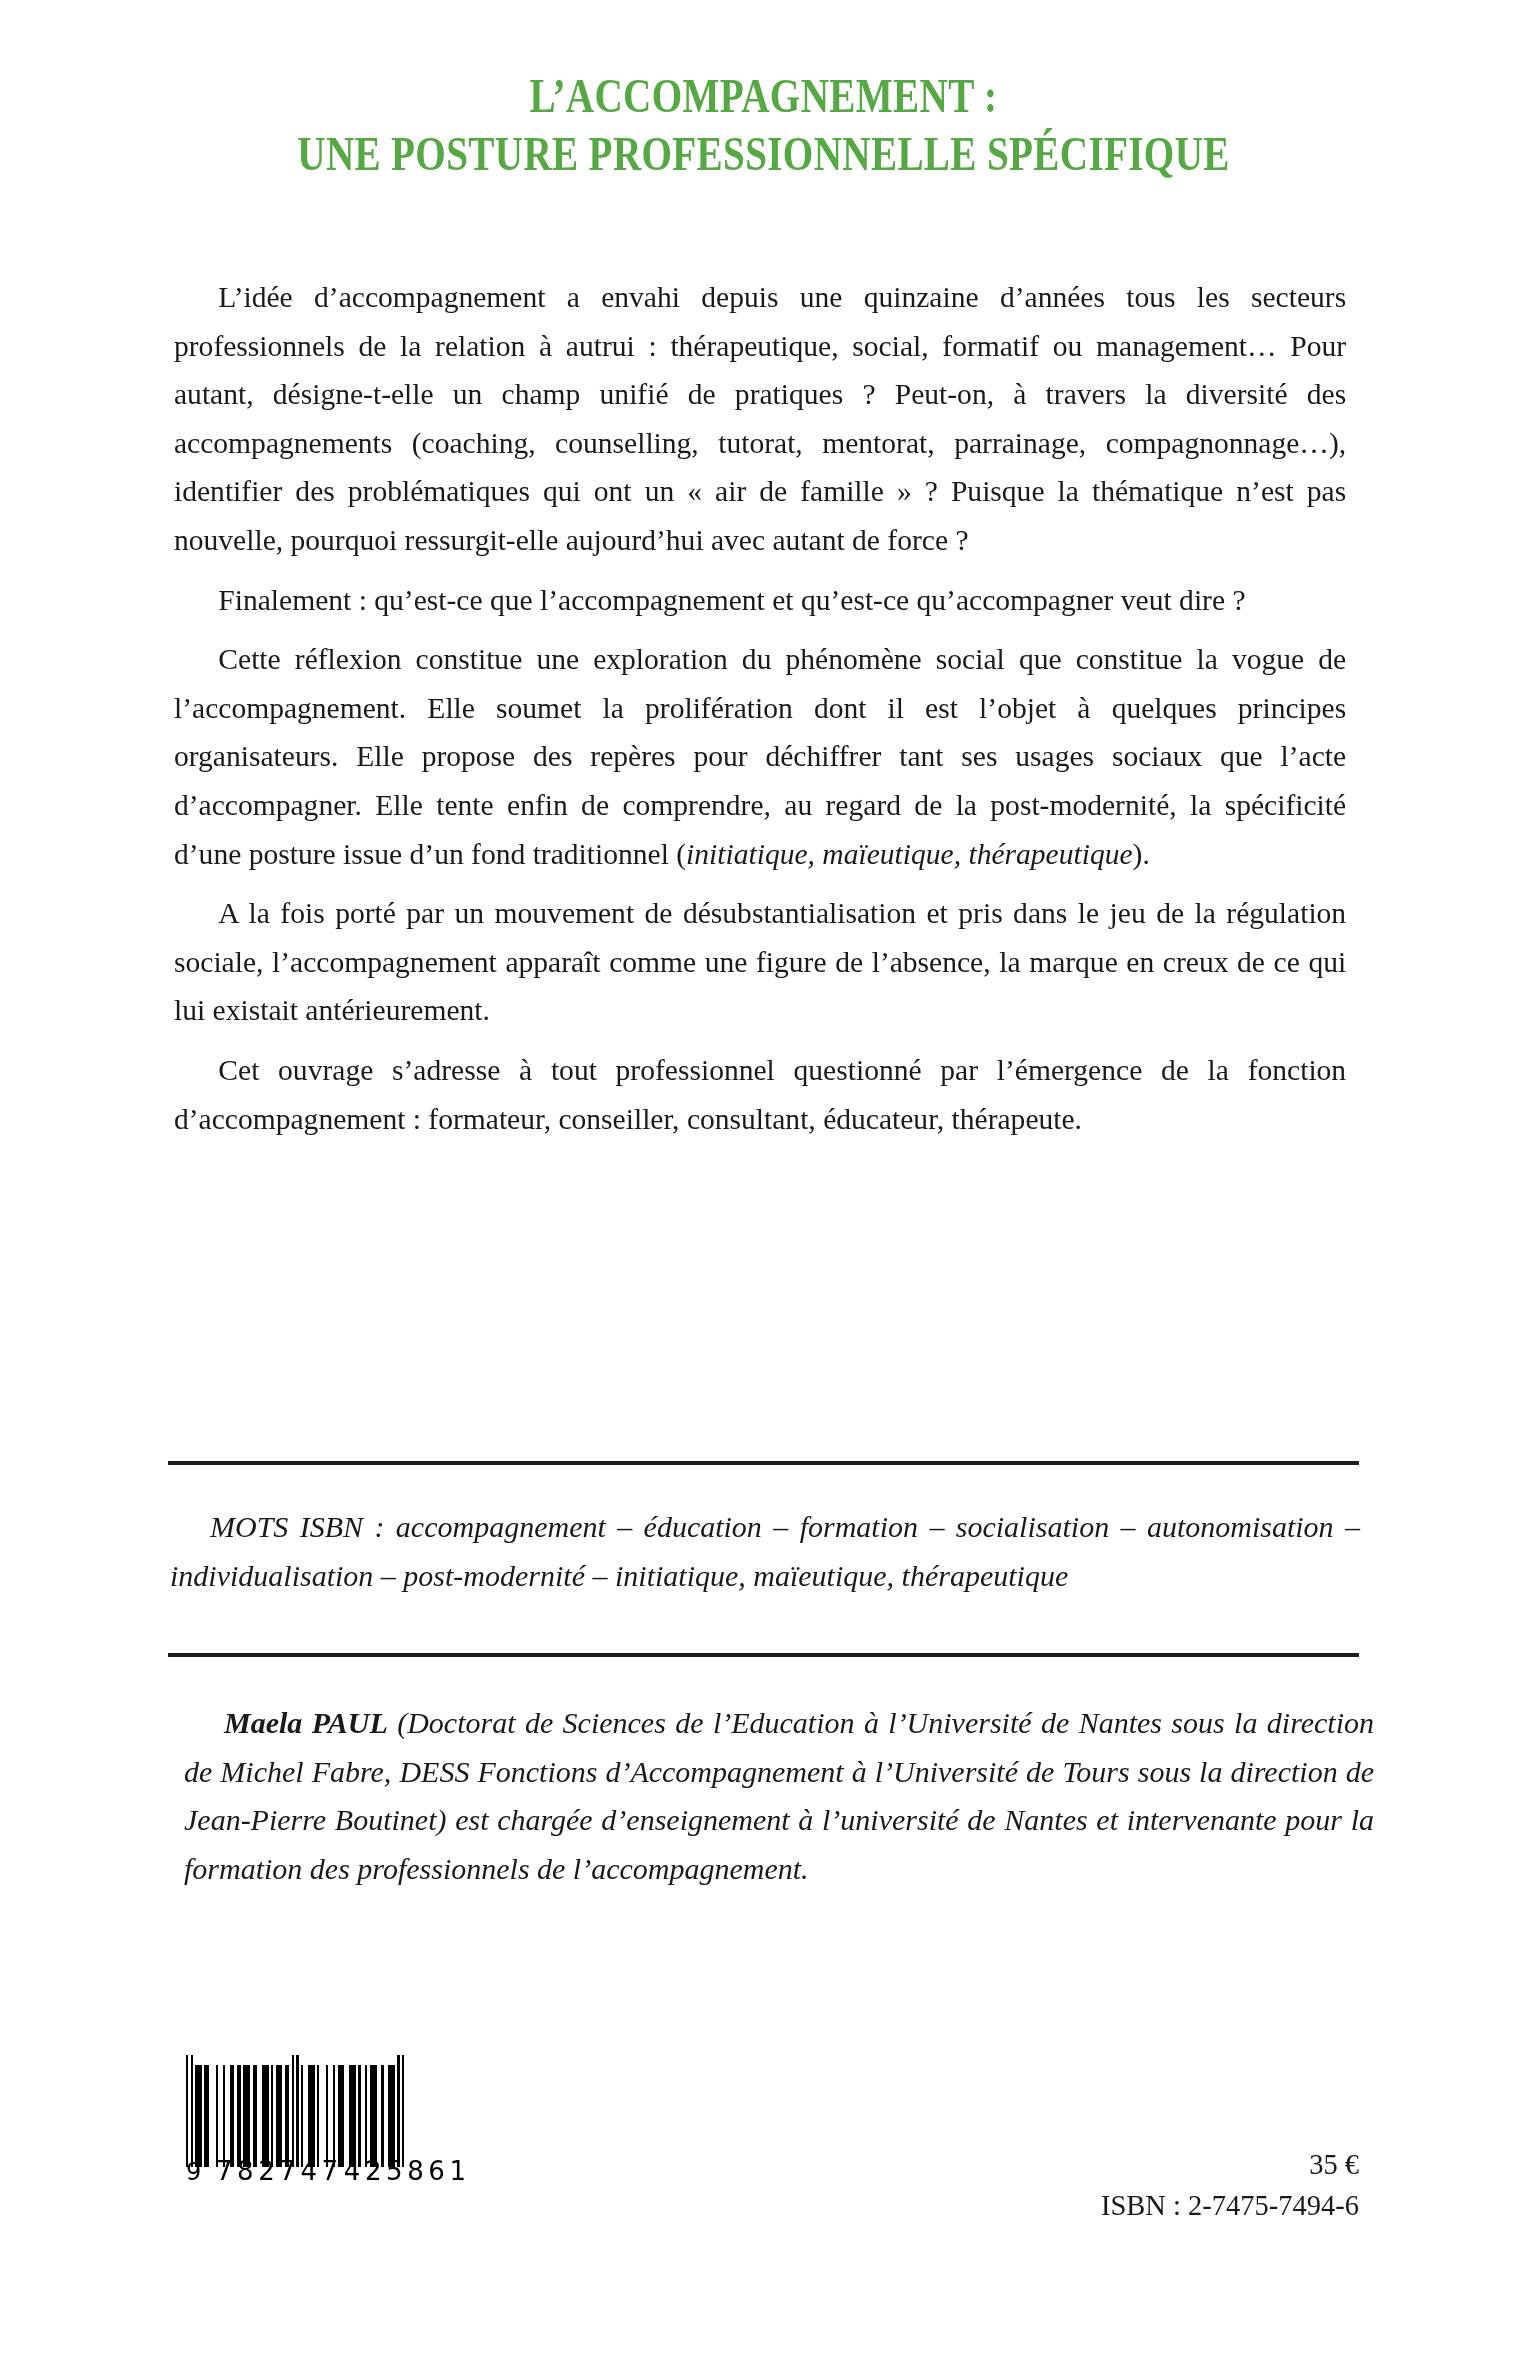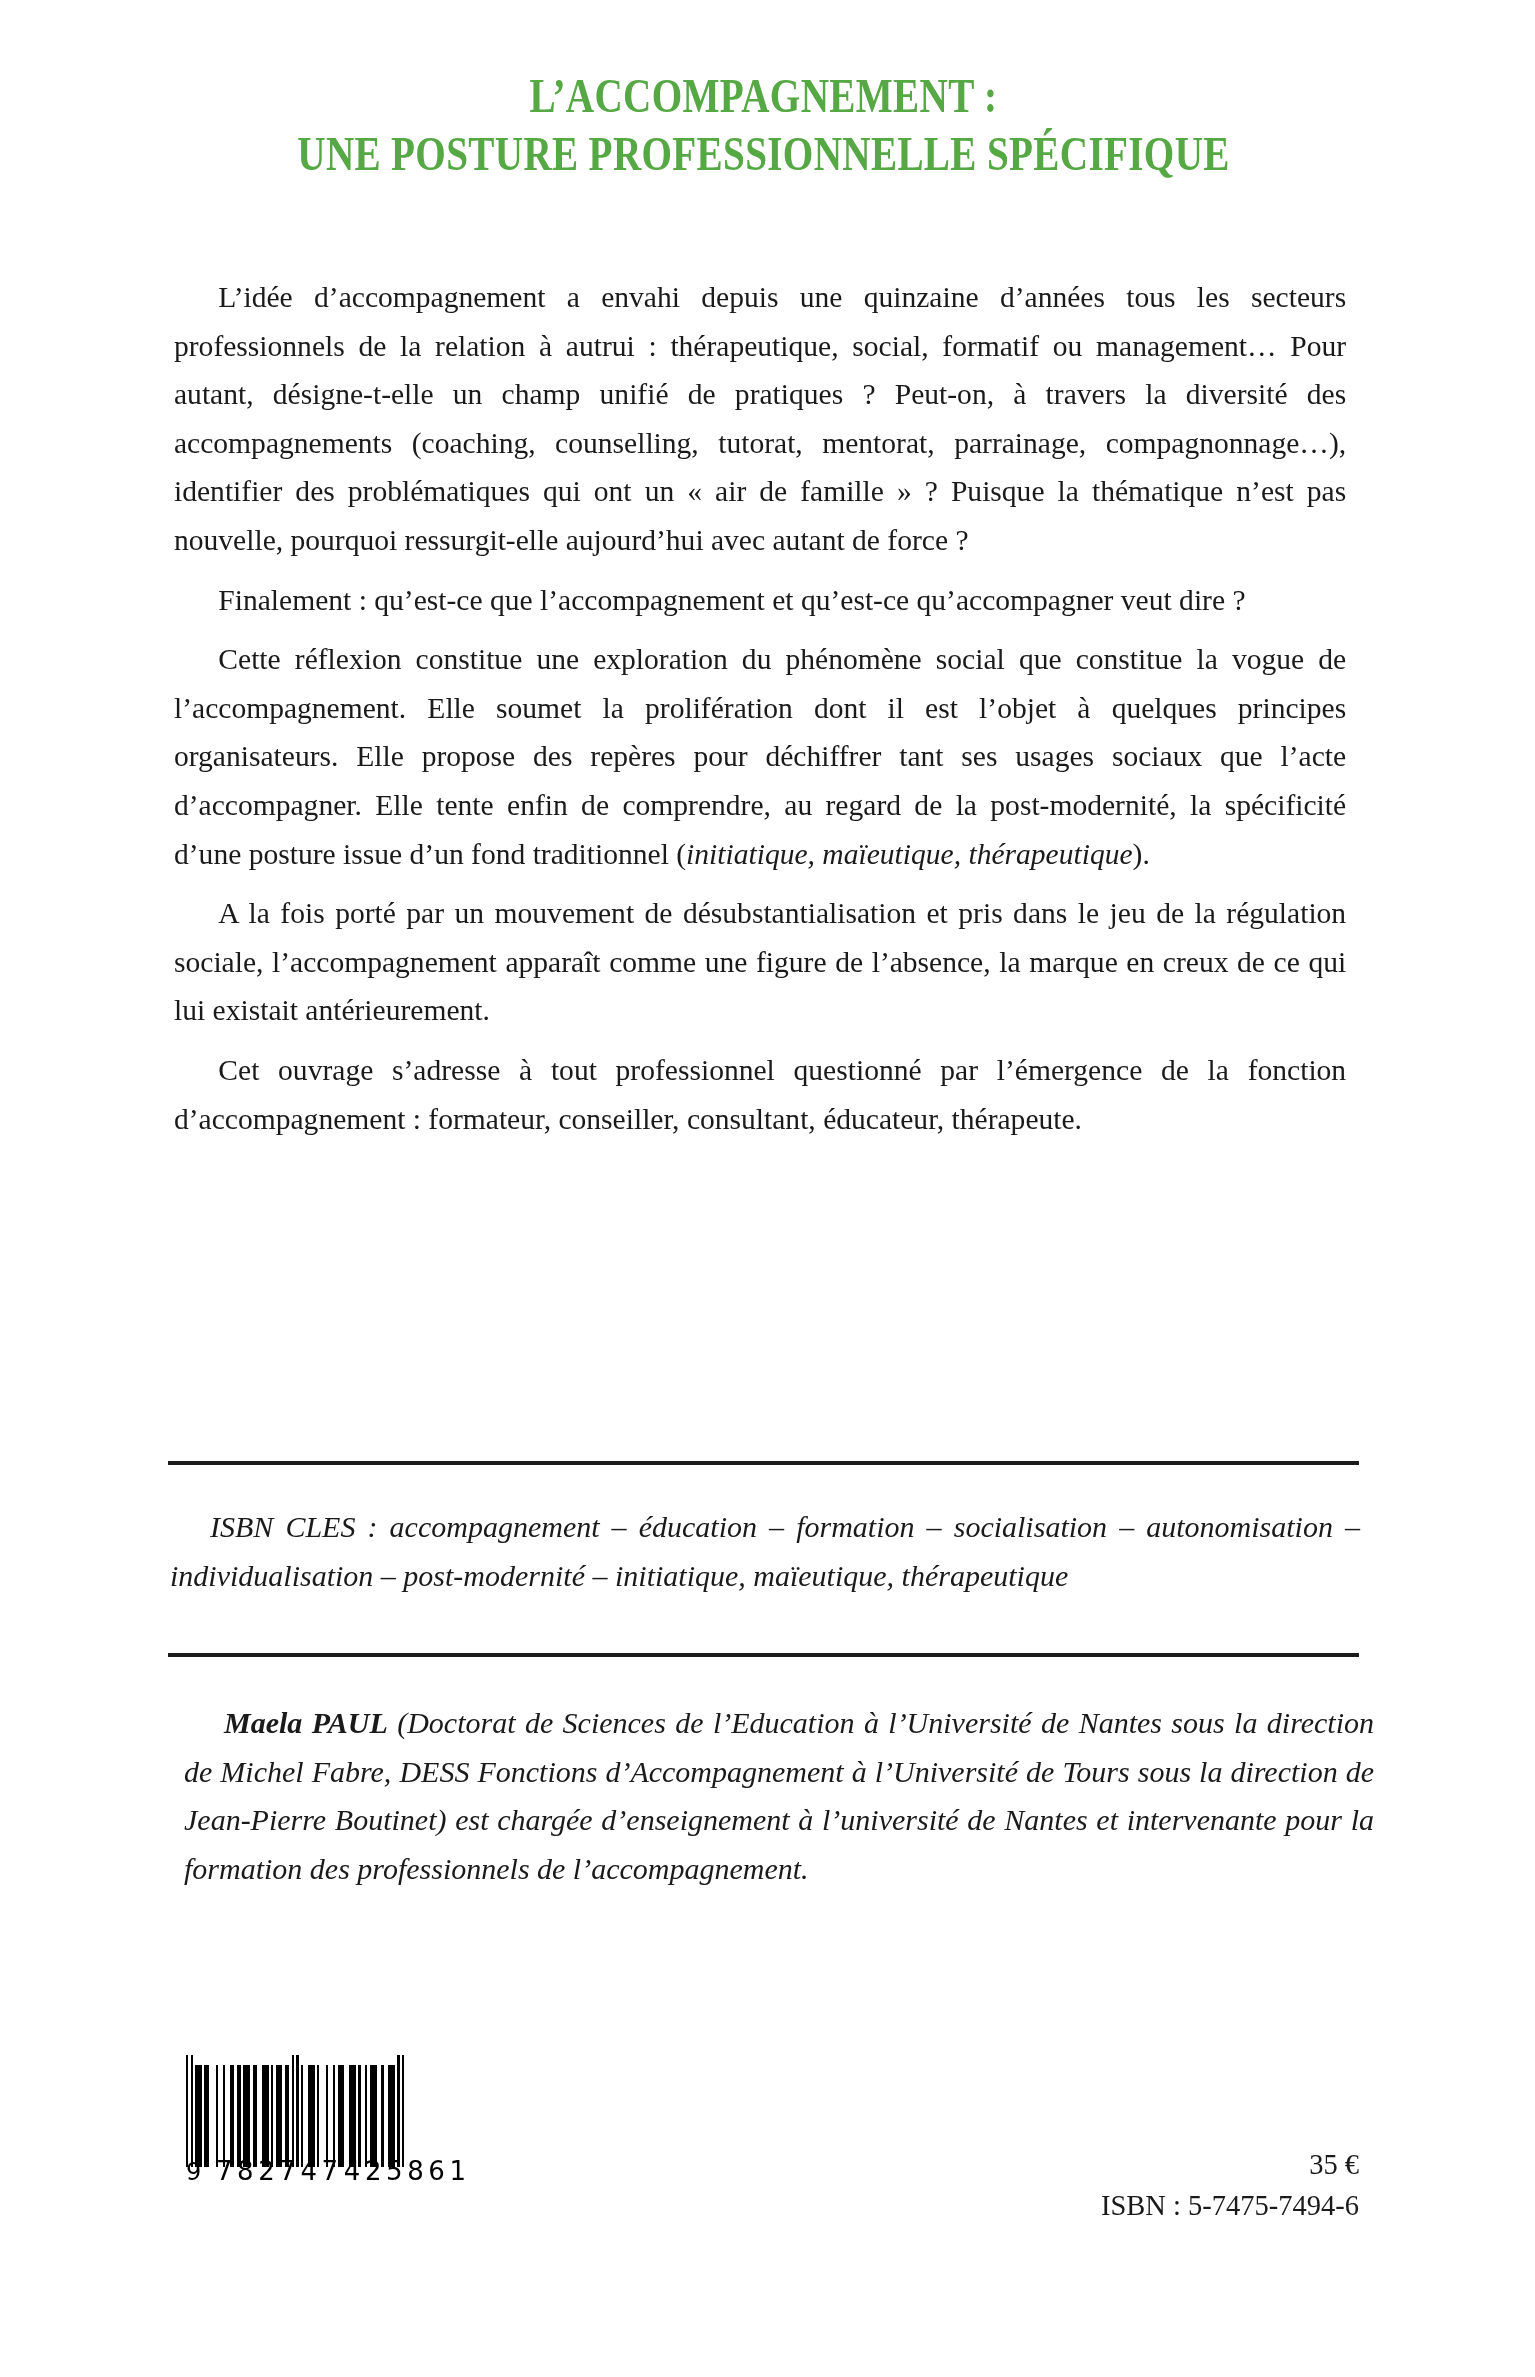--- a/index.html
+++ b/index.html
@@ -171,21 +171,21 @@
 
     <p class="para">A la fois porté par un mouvement de désubstantialisation et pris dans le jeu de la régulation sociale, l’accompagnement apparaît comme une figure de l’absence, la marque en creux de ce qui lui existait antérieurement.</p>
 
     <p class="para">Cet ouvrage s’adresse à tout professionnel questionné par l’émergence de la fonction d’accompagnement : formateur, conseiller, consultant, éducateur, thérapeute.</p>
 
   </div>
 
   <div class="rule r1"></div>
   <div class="rule r2"></div>
 
-  <div class="keywords"><span class="kw-label">ISBN CLES :</span><span> accompagnement – éducation – formation – socialisation – autonomisation – individualisation – post-modernité – initiatique, maïeutique, thérapeutique</span></div>
+  <div class="keywords"><span class="kw-label">MOTS ISBN :</span><span> accompagnement – éducation – formation – socialisation – autonomisation – individualisation – post-modernité – initiatique, maïeutique, thérapeutique</span></div>
 
   <div class="bio"><span class="author-name">Maela PAUL</span><span> (Doctorat de Sciences de l’Education à l’Université de Nantes sous la direction de Michel Fabre, DESS Fonctions d’Accompagnement à l’Université de Tours sous la direction de Jean-Pierre Boutinet) est chargée d’enseignement à l’université de Nantes et intervenante pour la formation des professionnels de l’accompagnement.</span></div>
 
   <div class="barcode-wrap">
     <div class="bars" id="bars">
         <span class="guard" style="width: 2.3px;"></span>
         <span class="w0 guard" style="width: 2.3px;"></span>
         <span class="guard" style="width: 2.3px;"></span>
         <span class="w0" style="width: 2.3px;"></span>
         <span style="width: 2.3px;"></span>
@@ -282,17 +282,17 @@
       </div>
     <div class="barcode-digits">
       <span class="bc-lead">9</span>
       <span class="bc-left">782747</span>
       <span class="bc-right">425861</span>
     </div>
   </div>
 
   <div class="pricing">
     <span class="price">35 €</span>
-    <span class="isbn">ISBN : 5-7475-7494-6</span>
+    <span class="isbn">ISBN : 2-7475-7494-6</span>
   </div>
 
 </div>
 
 
 </body></html>

